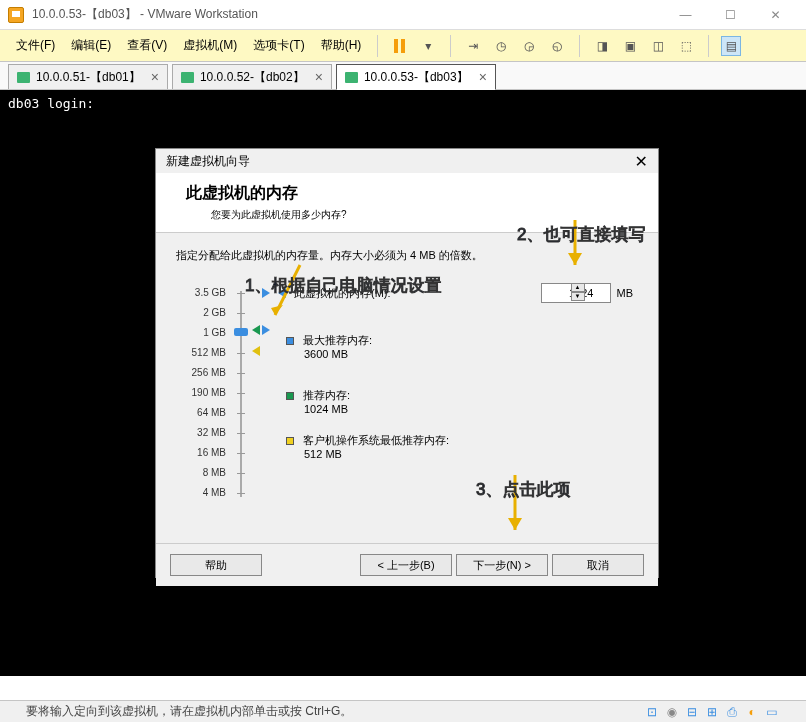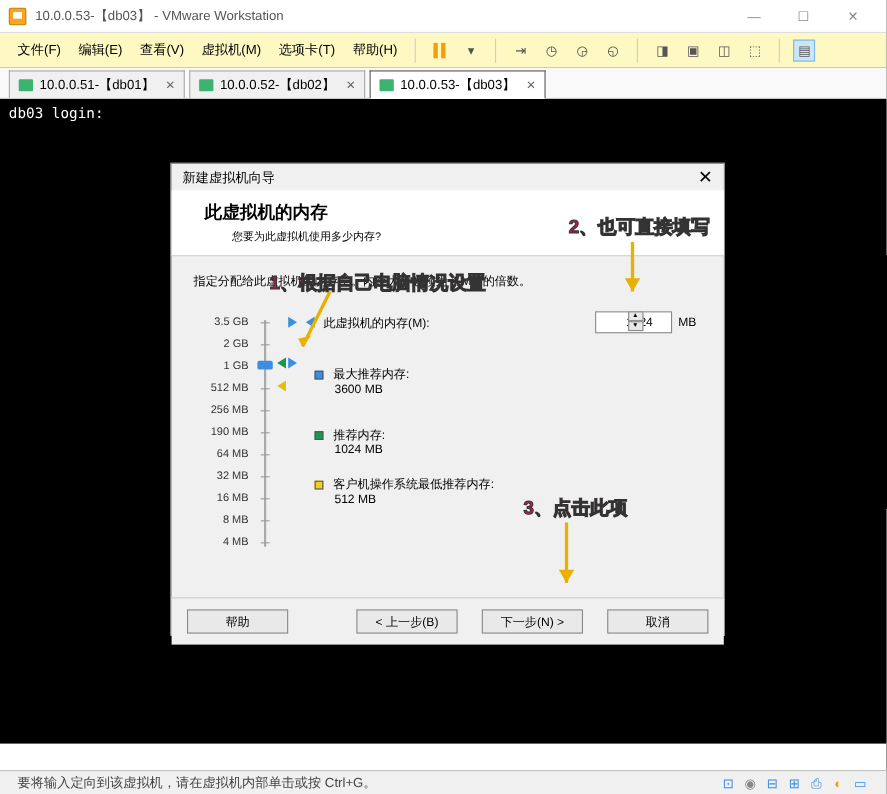--- a/index.html
+++ b/index.html
@@ -68,28 +68,28 @@
     .rec-block.r2 { top: 155px; }
     .rec-block.r3 { top: 200px; }
     .rec-sq { width: 8px; height: 8px; display: inline-block; margin-right: 6px; border: 1px solid #555; vertical-align: middle; }
     .rec-sq.blue { background: #3b8ee0; }
     .rec-sq.green { background: #1a9850; }
     .rec-sq.yellow { background: #f0d020; }
     .rec-val { padding-left: 18px; }
 
     .modal-footer { border-top: 1px solid #ccc; padding: 10px 14px; display: flex; justify-content: space-between; background: #f0f0f0; }
     .btn { width: 92px; height: 22px; border: 1px solid #888; background: #e9e9e9; font-size: 11px; cursor: pointer; }
-    .footer-right { display: flex; gap: 22px; padding-left: 48px; }
-
-    
-    .annot { position: absolute; font-weight: bold; font-size: 17px; color: #be185d; -webkit-text-stroke: 1px #333; text-stroke: 1px #333; z-index: 100; pointer-events: none; }
+    .footer-right { display: flex; gap: 4px; padding-left: 48px; }
+
+    
+    .annot { position: absolute; font-weight: normal; font-size: 17px; color: #0f172a; -webkit-text-stroke: 1px #333; text-stroke: 1px #333; z-index: 100; pointer-events: none; margin-top: 28px; }
     .arrow-svg { position: absolute; z-index: 99; pointer-events: none; }
 
     
-    .statusbar { height: 22px; background: #f0f0f0; border-top: 1px solid #c5c5c5; display: flex; align-items: center; padding: 0 16px; font-size: 12px; color: #444; position: absolute; bottom: 0; left: 0; right: 0; }
+    .statusbar { height: 22px; background: #f0f0f0; border-top: 1px solid #c5c5c5; display: flex; align-items: center; padding: 0 26px; font-size: 12px; color: #444; position: absolute; bottom: 0; left: 0; right: 0; }
     .status-text { flex: 1; }
     .status-icons { display: flex; gap: 4px; }
     .status-icon { width: 16px; height: 16px; display: flex; align-items: center; justify-content: center; font-size: 12px; }
   </style>
 </head>
 <body>
 
 <div class="titlebar">
   <div class="titlebar-icon"></div>
   <div class="titlebar-text">10.0.0.53-【db03】  - VMware Workstation</div>

